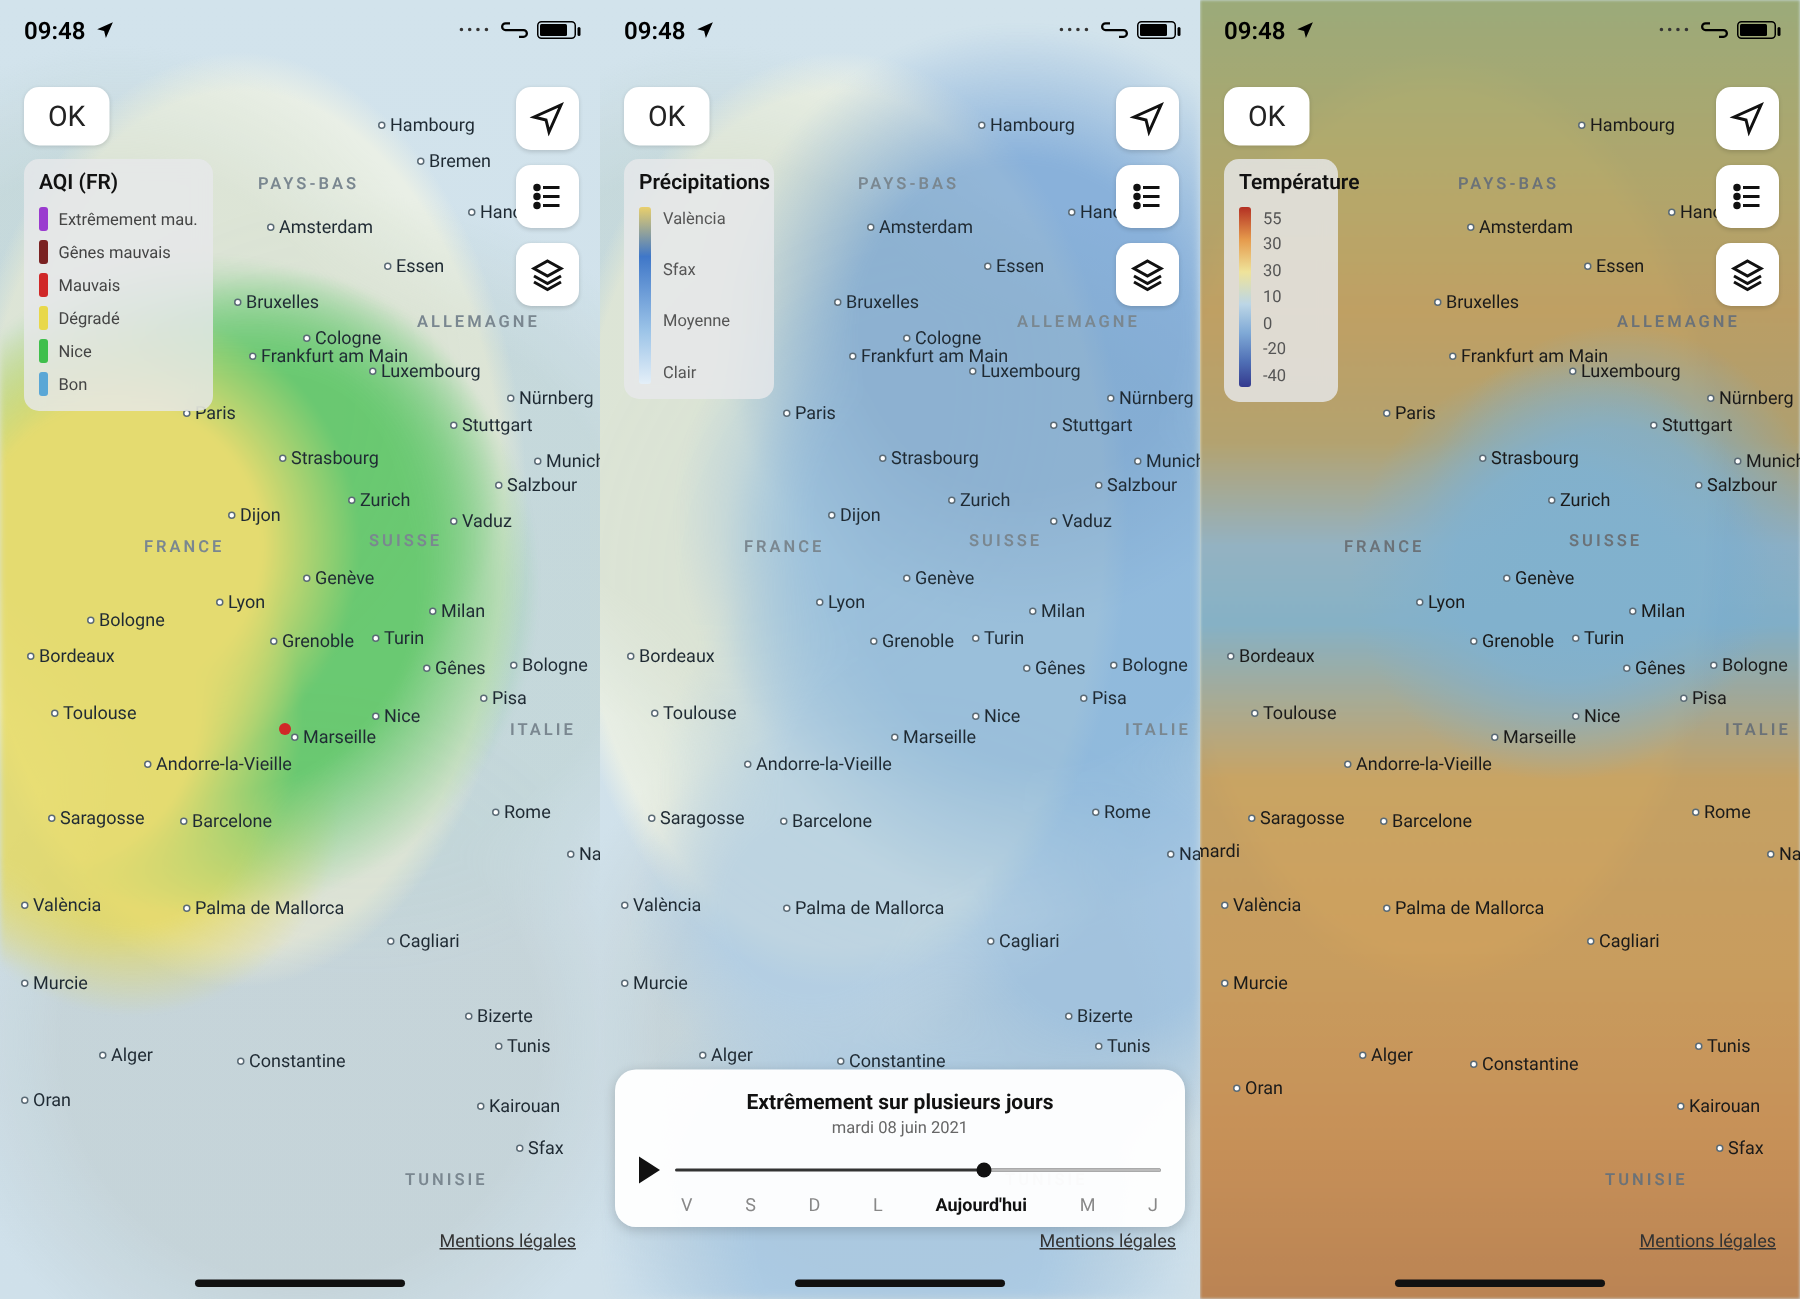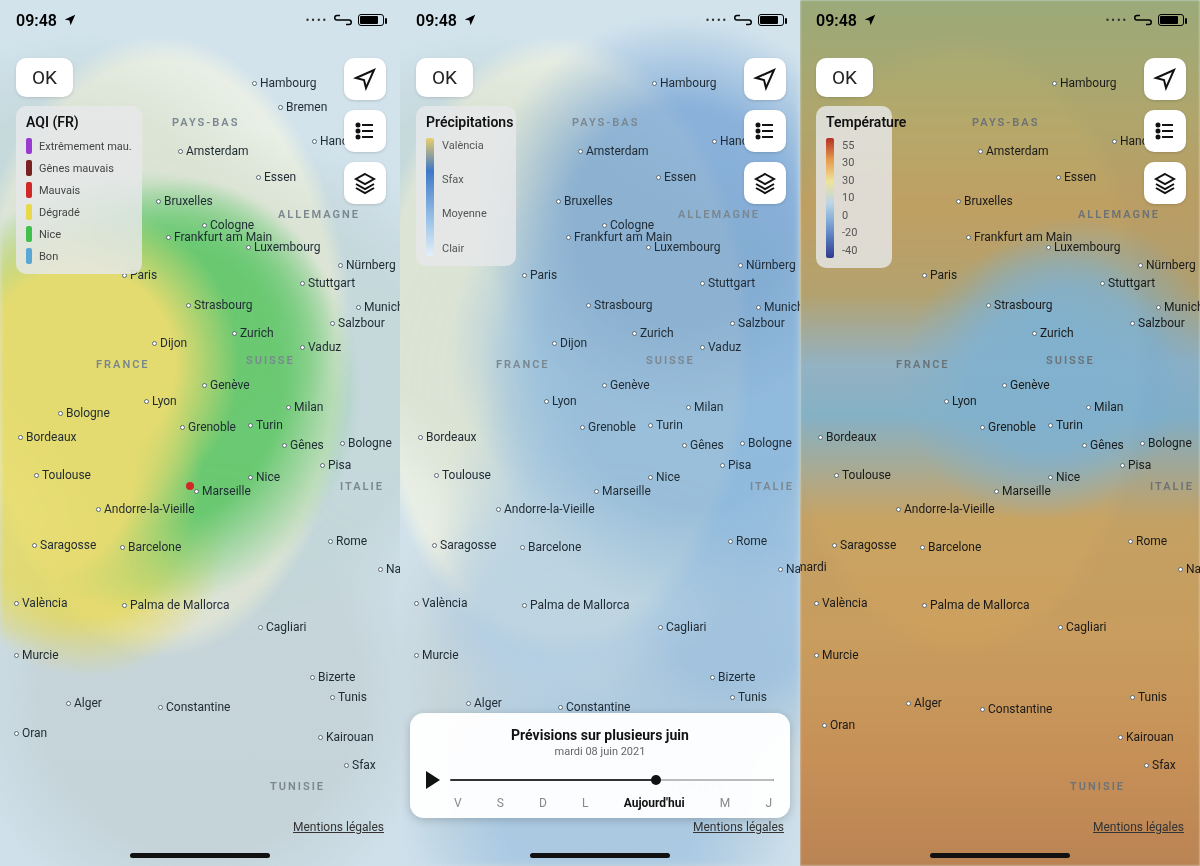--- a/index.html
+++ b/index.html
@@ -457,21 +457,21 @@
       <div class="legend-scale" style="height:118px;">
         <div>València</div>
         <div>Sfax</div>
         <div>Moyenne</div>
         <div>Clair</div>
       </div>
     </div>
   </div>
 
   <div class="forecast-panel">
-    <div class="fp-title">Prévisions sur plusieurs juin</div>
+    <div class="fp-title">Extrêmement sur plusieurs jours</div>
     <div class="fp-date">mardi 08 juin 2021</div>
     <div class="fp-row">
       <div class="play"></div>
       <div class="track">
         <div class="track-line"></div>
         <div class="track-line future"></div>
         <div class="thumb"></div>
       </div>
     </div>
     <div class="days">

